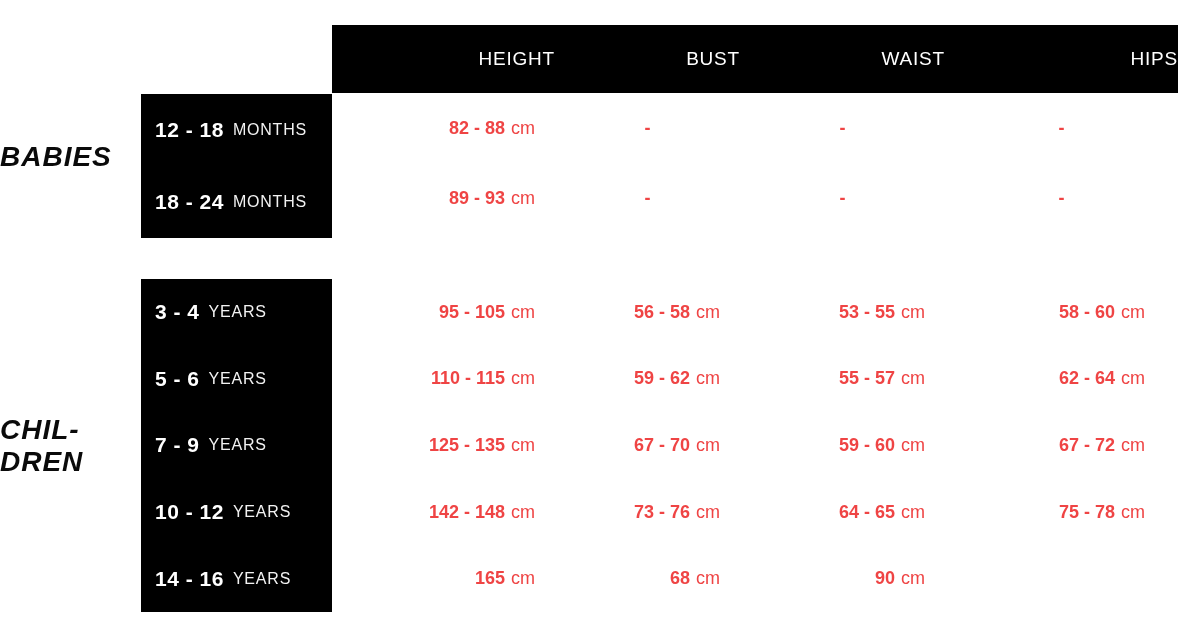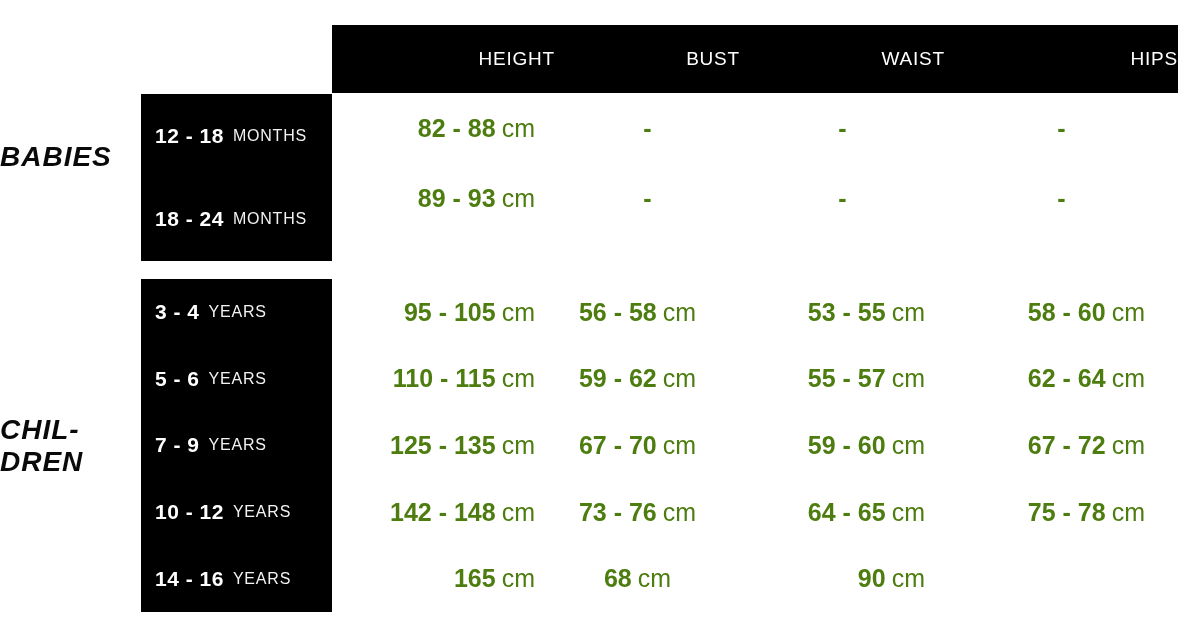--- a/index.html
+++ b/index.html
@@ -22,45 +22,45 @@
     color:#ffffff;font-size:19px;font-weight:400;letter-spacing:0.8px;
     text-align:right;
   }
   .header-cell:nth-child(1){padding-left:24px;}
 
   
   .label-box{
     position:absolute;left:141px;width:191px;background:#000000;
     display:flex;flex-direction:column;
   }
-  .label-box.babies{top:94px;height:167px;}
+  .label-box.babies{top:94px;height:144px;}
   .label-box.children{top:279px;height:333px;}
   .size-row{
     flex:1;display:flex;align-items:center;padding-left:14px;
     white-space:nowrap;
   }
   .size-range{color:#ffffff;font-size:21px;font-weight:700;letter-spacing:0.5px;}
   .size-unit{color:#f2f2f2;font-size:16px;font-weight:400;letter-spacing:0.8px;margin-left:9px;}
 
   
   .data-area{
     position:absolute;left:332px;width:846px;
     display:flex;flex-direction:column;
   }
   .data-area.babies{top:94px;height:139px;}
   .data-area.children{top:279px;height:333px;}
   .data-row{
     flex:1;display:grid;grid-template-columns:223px 185px 205px 233px;
     align-items:center;
   }
   .cell{
-    color:#4d7c0f;font-size:25px;text-align:right;white-space:nowrap;
+    color:#ef4444;font-size:18px;text-align:right;white-space:nowrap;
   }
   .data-row .cell:nth-child(1){padding-right:20px;}
-  .data-row .cell:nth-child(2){padding-right:20px;text-align:center;}
+  .data-row .cell:nth-child(2){padding-right:20px;}
   .data-row .cell:nth-child(3){padding-right:20px;}
   .data-row .cell:nth-child(4){padding-right:33px;}
   .data-row .cell.dash{text-align:center;padding-right:0 !important;}
   .val{font-weight:700;}
   .unit{font-weight:400;margin-left:6px;}
   .unit:empty{display:none;}
 
   
   .group-title{
     position:absolute;left:0;width:130px;text-align:left;

